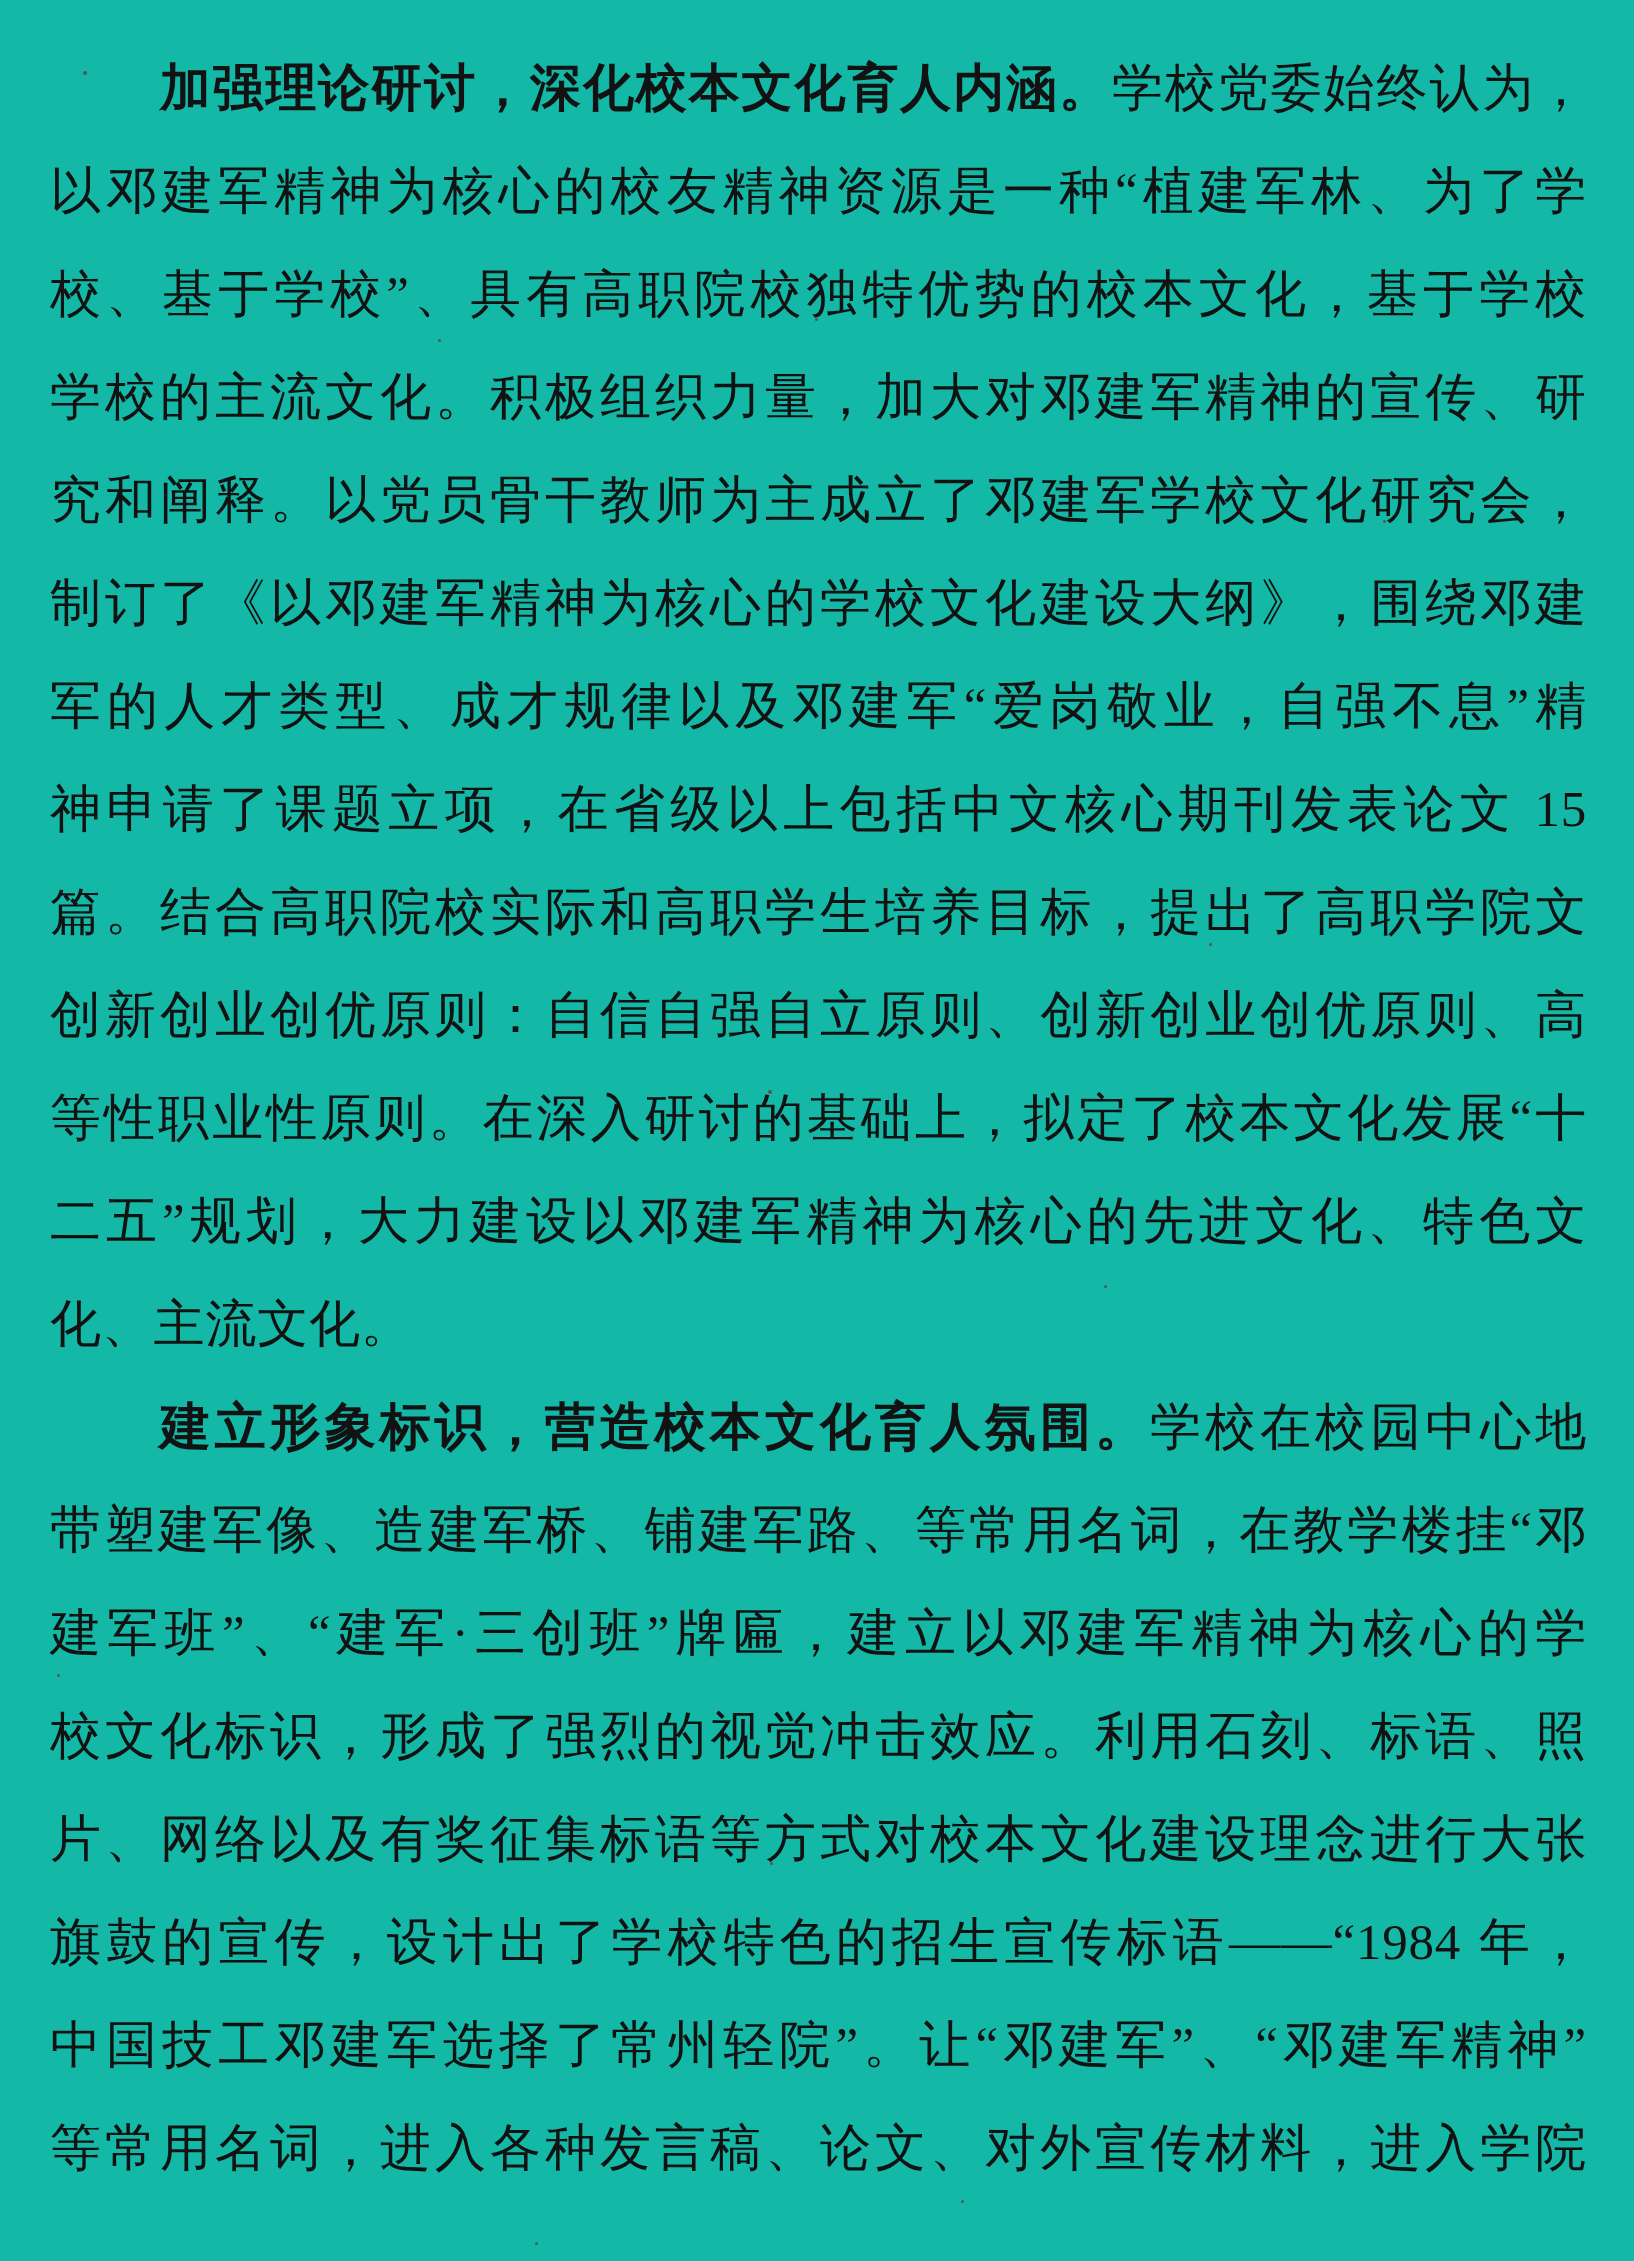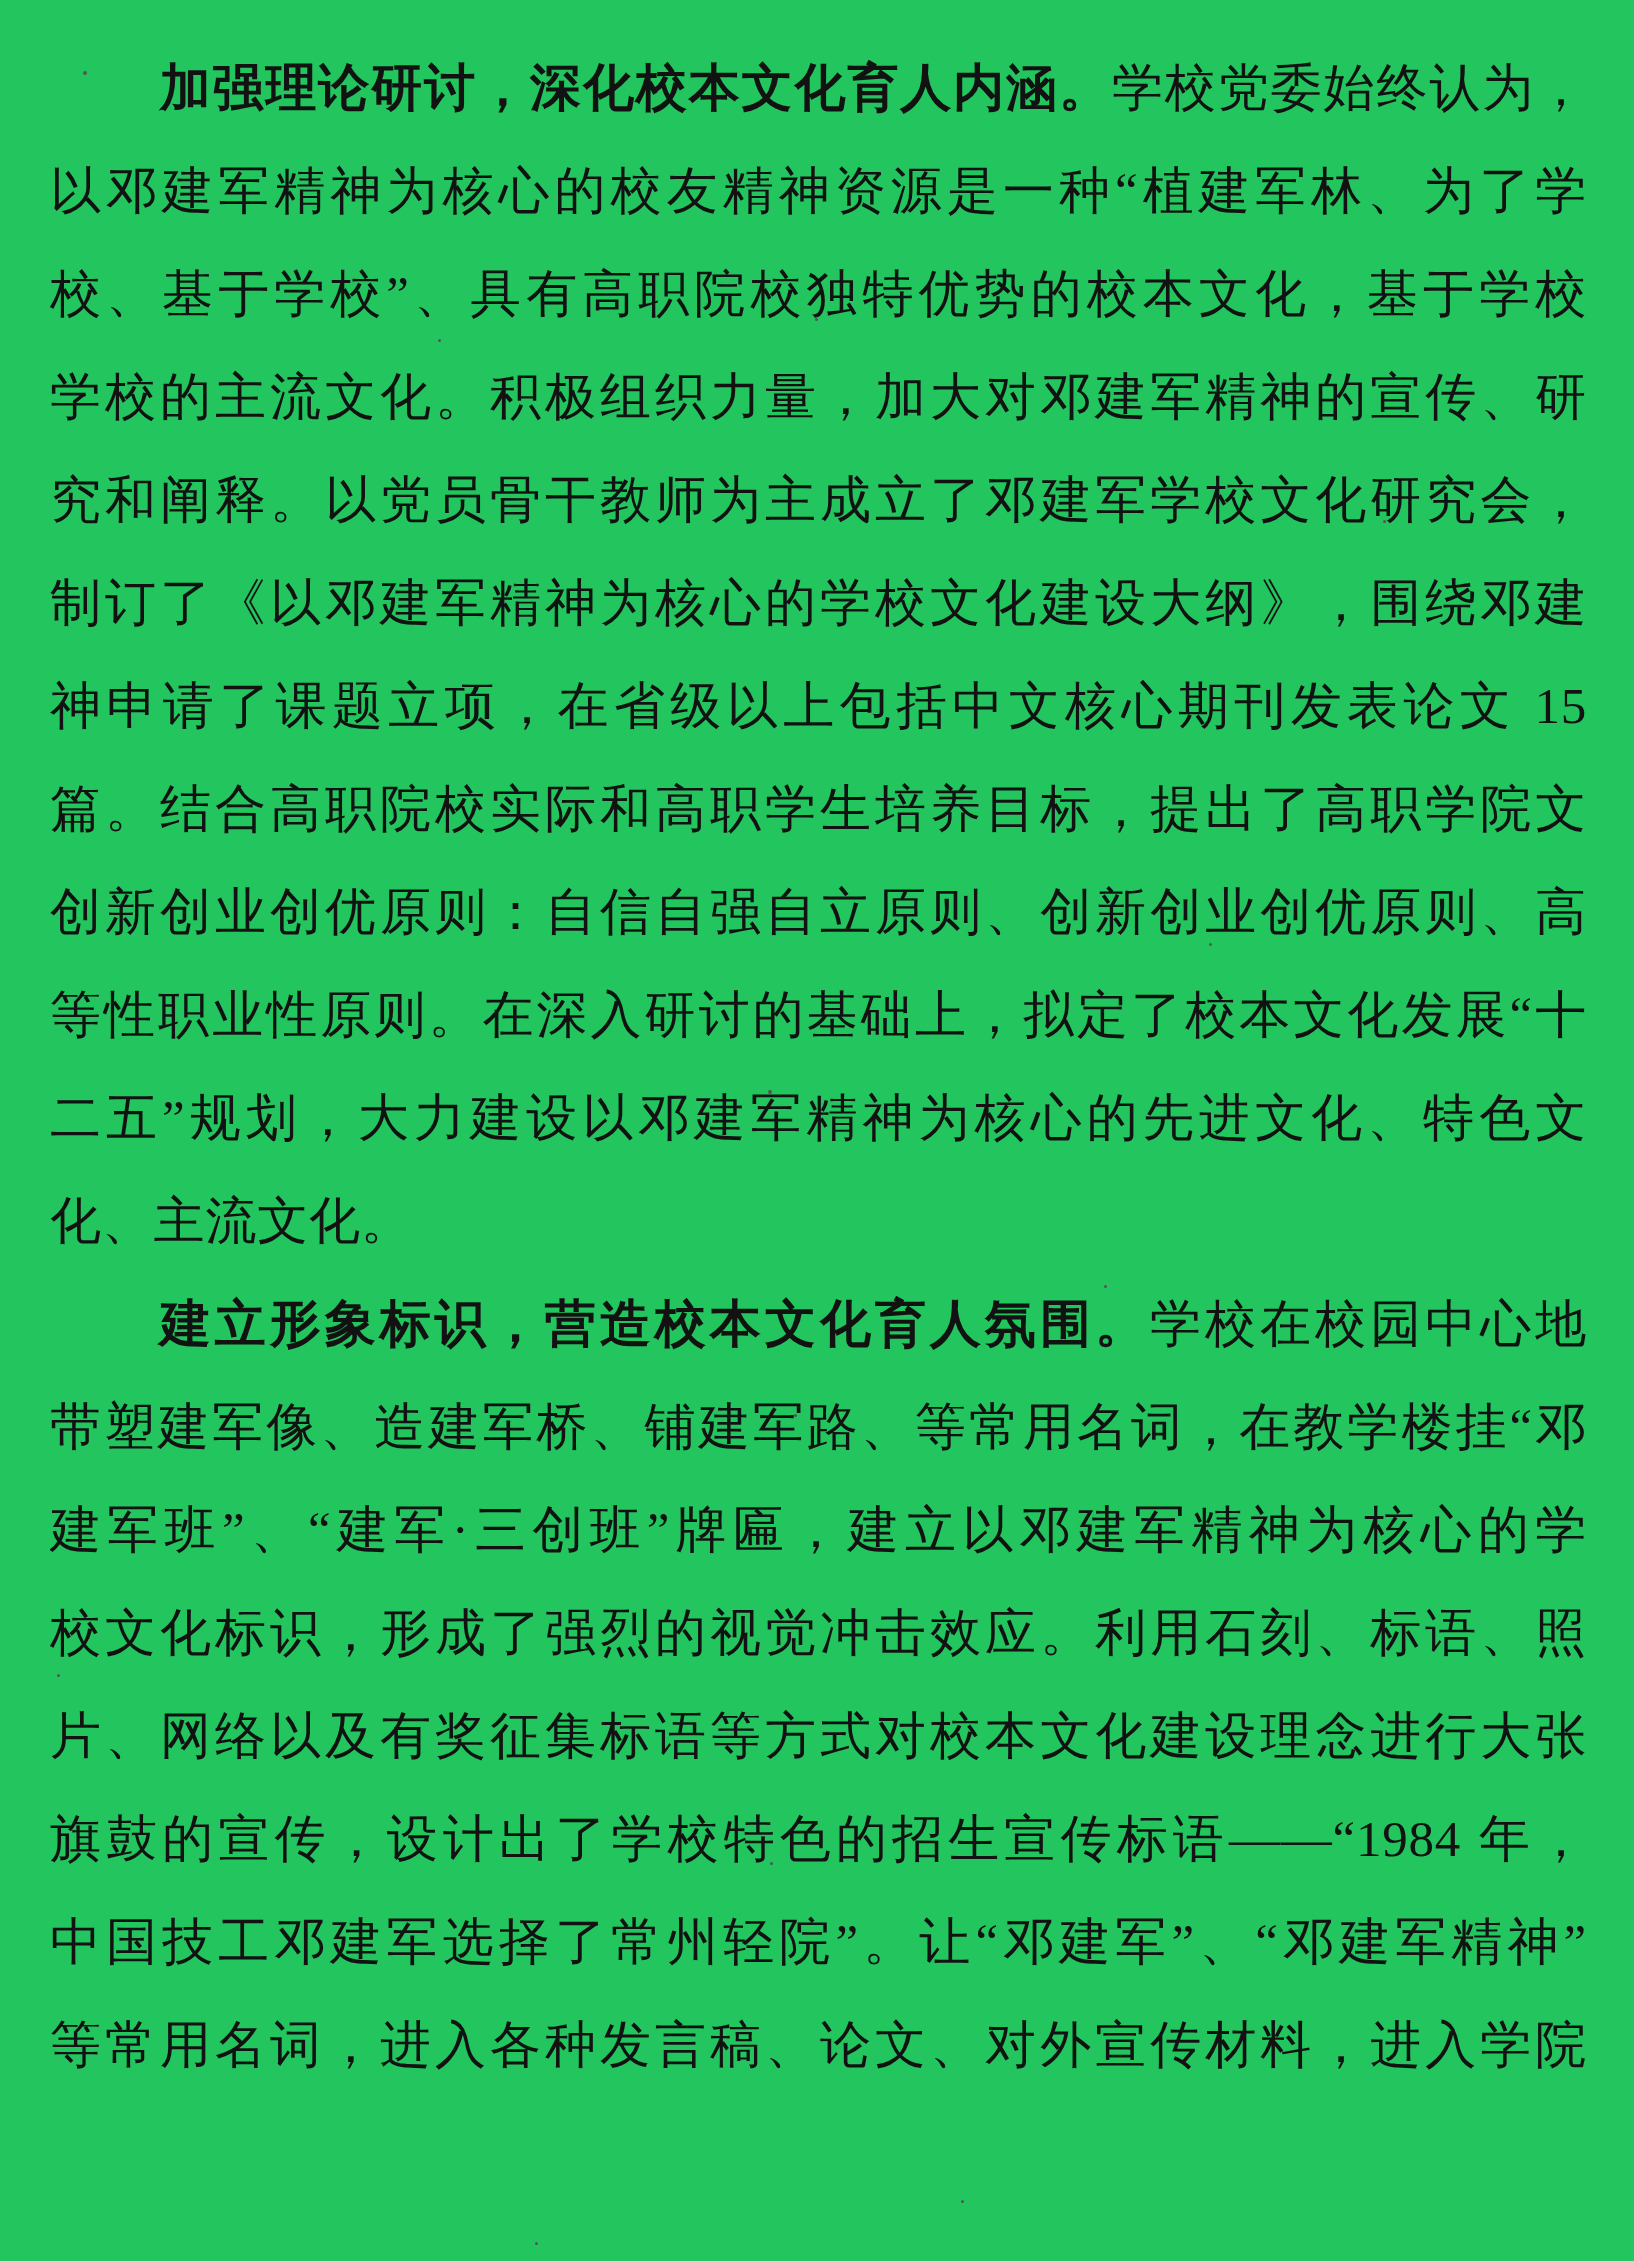--- a/index.html
+++ b/index.html
@@ -11,21 +11,21 @@
     width: 1635px;
     height: 2261px;
     position: relative;
     overflow: hidden;
     font-family: "Liberation Serif", "DejaVu Serif", serif;
     color: #121212;
   }
   .page {
     position: absolute;
     inset: 0;
-    background: #22c55e;
+    background: #14b8a6;
   }
   .content {
     position: absolute;
     left: 50px;
     top: 37px;
     width: 1537px;
   }
   .line {
     height: 103px;
     line-height: 103px;
@@ -58,20 +58,21 @@
 <div class="page">
 
   <div class="content">
 
     <div class="line indent"><span class="b">加强理论研讨，深化校本文化育人内涵。</span><span>学校党委始终认为，</span></div>
     <div class="line">以邓建军精神为核心的校友精神资源是一种“植建军林、为了学</div>
     <div class="line">校、基于学校”、具有高职院校独特优势的校本文化，基于学校</div>
     <div class="line">学校的主流文化。积极组织力量，加大对邓建军精神的宣传、研</div>
     <div class="line">究和阐释。以党员骨干教师为主成立了邓建军学校文化研究会，</div>
     <div class="line">制订了《以邓建军精神为核心的学校文化建设大纲》，围绕邓建</div>
+    <div class="line">军的人才类型、成才规律以及邓建军“爱岗敬业，自强不息”精</div>
     <div class="line">神申请了课题立项，在省级以上包括中文核心期刊发表论文 15</div>
     <div class="line">篇。结合高职院校实际和高职学生培养目标，提出了高职学院文</div>
     <div class="line">创新创业创优原则：自信自强自立原则、创新创业创优原则、高</div>
     <div class="line">等性职业性原则。在深入研讨的基础上，拟定了校本文化发展“十</div>
     <div class="line">二五”规划，大力建设以邓建军精神为核心的先进文化、特色文</div>
     <div class="line short">化、主流文化。</div>
 
     <div class="line indent"><span class="b">建立形象标识，营造校本文化育人氛围。</span><span>学校在校园中心地</span></div>
     <div class="line">带塑建军像、造建军桥、铺建军路、等常用名词，在教学楼挂“邓</div>
     <div class="line">建军班”、“建军·三创班”牌匾，建立以邓建军精神为核心的学</div>

